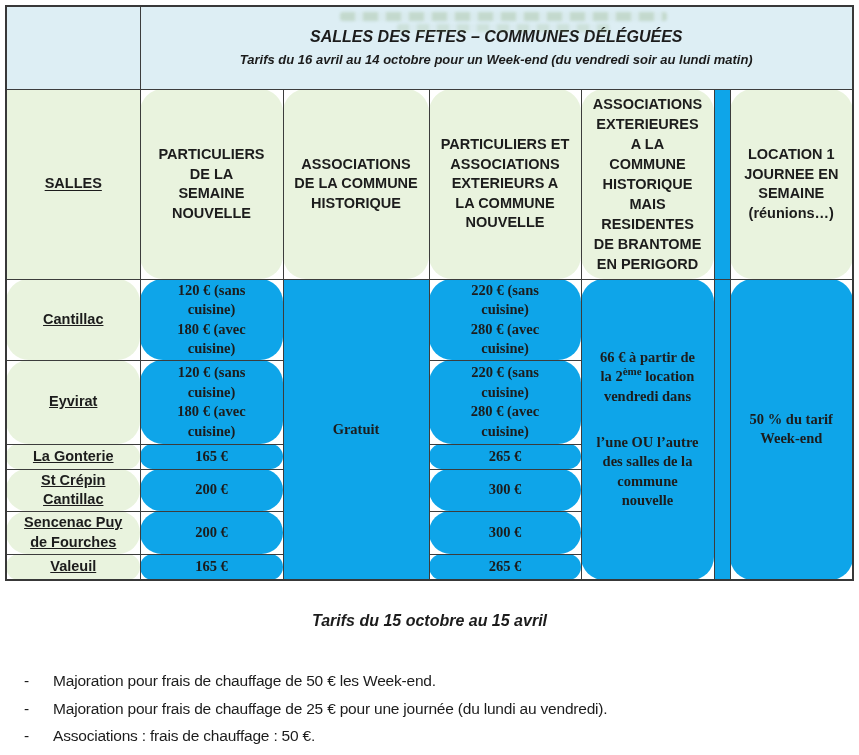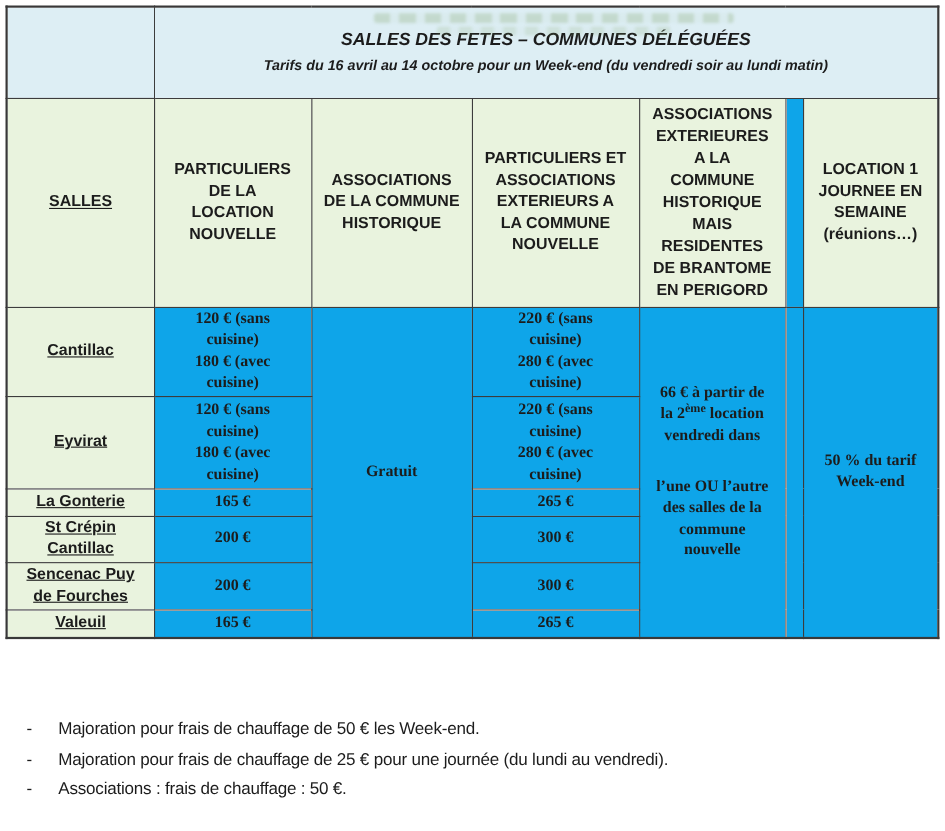--- a/index.html
+++ b/index.html
@@ -30,21 +30,21 @@
   }
   table.tarifs { border: 2.5px solid #383838; }
 
   .bg-blue  { background: #ddeef4; }
   .bg-green { background: #e9f3de; }
   .bg-white { background: #0ea5e9; font-family: Liberation Serif, serif; }
 
   .title-cell { font-style: italic; font-size: 16px; line-height: 23px; position: relative; }
   .title-cell .t2 { font-size: 13px; }
 
-  .multiline { white-space: pre-line; }
+  .multiline { white-space: pre-line; border-radius: 23px; }
 
   th.colhead { font-weight: bold; }
   th.salles-head span { text-decoration: underline; text-underline-offset: 2px; }
   th.tall-head { vertical-align: top; padding-top: 3px; line-height: 20px; }
 
   td.val { vertical-align: top; padding-top: 2px; }
   td.name-cell { vertical-align: middle; text-decoration: underline; }
 
   td.merged-cell { vertical-align: middle; }
   .para2 { margin-top: 7px; }
@@ -103,21 +103,21 @@
         <div class="t2">Tarifs du 16 avril au 14 octobre pour un Week-end (du vendredi soir au lundi matin)</div>
       </td>
     </tr>
 
     <tr style="height:190px">
       <th class="bg-green salles-head">
         <span>SALLES</span>
       </th>
       <th class="bg-green colhead multiline">PARTICULIERS
 DE LA
-LOCATION
+SEMAINE
 NOUVELLE</th>
       <th class="bg-green colhead multiline">ASSOCIATIONS
 DE LA COMMUNE
 HISTORIQUE</th>
       <th class="bg-green colhead multiline">PARTICULIERS ET
 ASSOCIATIONS
 EXTERIEURS A
 LA COMMUNE
 NOUVELLE</th>
       <th class="bg-green colhead tall-head multiline">ASSOCIATIONS
@@ -195,20 +195,21 @@
 
     <tr style="height:26px">
       <td class="bg-green name-cell multiline">Valeuil</td>
       <td class="bg-white val multiline">165 €</td>
       <td class="bg-white val multiline">265 €</td>
     </tr>
   </tbody>
     </table>
 
   <div class="footer">
+    <div class="footer-title">Tarifs du 15 octobre au 15 avril</div>
     <div class="notes">
       <div class="note-row">
         <span class="note-dash">-</span>
         <span class="note-text">Majoration pour frais de chauffage de 50 € les Week-end.</span>
       </div>
       <div class="note-row">
         <span class="note-dash">-</span>
         <span class="note-text">Majoration pour frais de chauffage de 25 € pour une journée (du lundi au vendredi).</span>
       </div>
       <div class="note-row">

